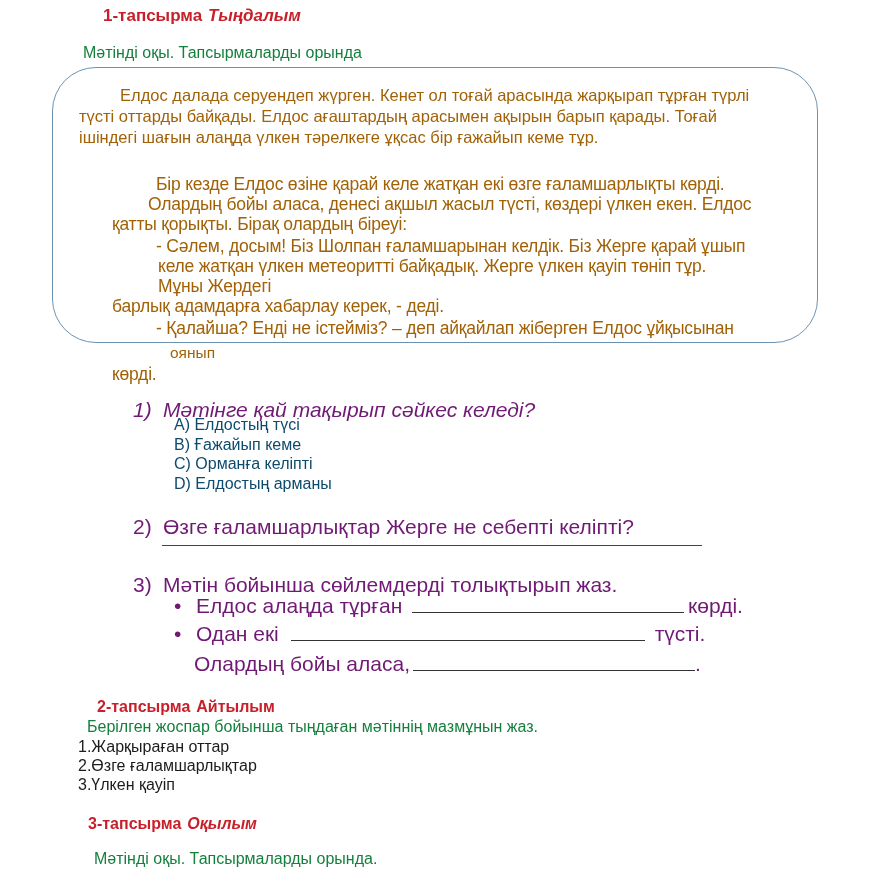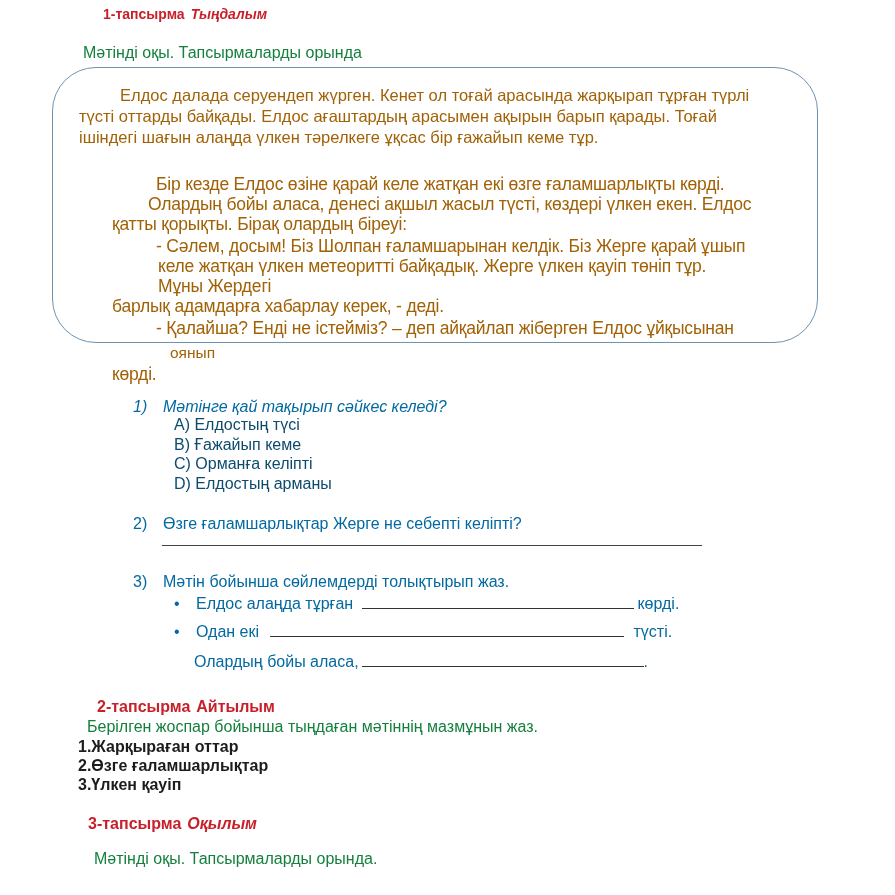--- a/index.html
+++ b/index.html
@@ -12,21 +12,21 @@
       height: 895px;
       position: relative;
       overflow: hidden;
       font-family: "Liberation Sans", "DejaVu Sans", sans-serif;
       color: #1f1f1f;
     }
     .abs { position: absolute; white-space: nowrap; }
 
     .task-title {
       color: #c8202a;
-      font-size: 14px;
+      font-size: 17px;
       font-weight: bold;
     }
     .task-title .it { font-style: italic; margin-left: 6px; }
 
     .instr { font-size: 16px; color: #15803d; }
 
     
     .frame {
       position: absolute;
       left: 52px;
@@ -39,34 +39,34 @@
       background: transparent;
     }
 
     .passage {
       font-size: 16.5px;
       line-height: 21px;
       color: #a16207;
     }
     .narrow { font-family: "Liberation Sans Narrow", "Liberation Sans", sans-serif; font-size: 17.5px; letter-spacing: -0.2px; }
 
-    .q { font-size: 16px; color: #0369a1; }
+    .q { font-size: 21px; color: #701a75; }
     .q .num { display: inline-block; width: 30px; }
     .q-italic { font-style: italic; }
     .opt { font-size: 16px; color: #0c4a6e; }
 
     .blank {
       display: inline-block;
       border-bottom: 1.2px solid #333;
       height: 14px;
       vertical-align: baseline;
     }
     .bullet { display: inline-block; width: 22px; }
 
-    .list-item { font-size: 16px; color: #1c1c1c; font-weight: bold; }
+    .list-item { font-size: 16px; color: #1c1c1c; }
   </style>
 </head>
 <body>
 
 <div class="abs task-title" style="left:103px; top:6px;">
   <span>1-тапсырма</span><span class="it">Тыңдалым</span>
 </div>
 <div class="abs instr" style="left:83px; top:44px;">Мәтінді оқы. Тапсырмаларды орында</div>
 
 <div class="frame"></div>

